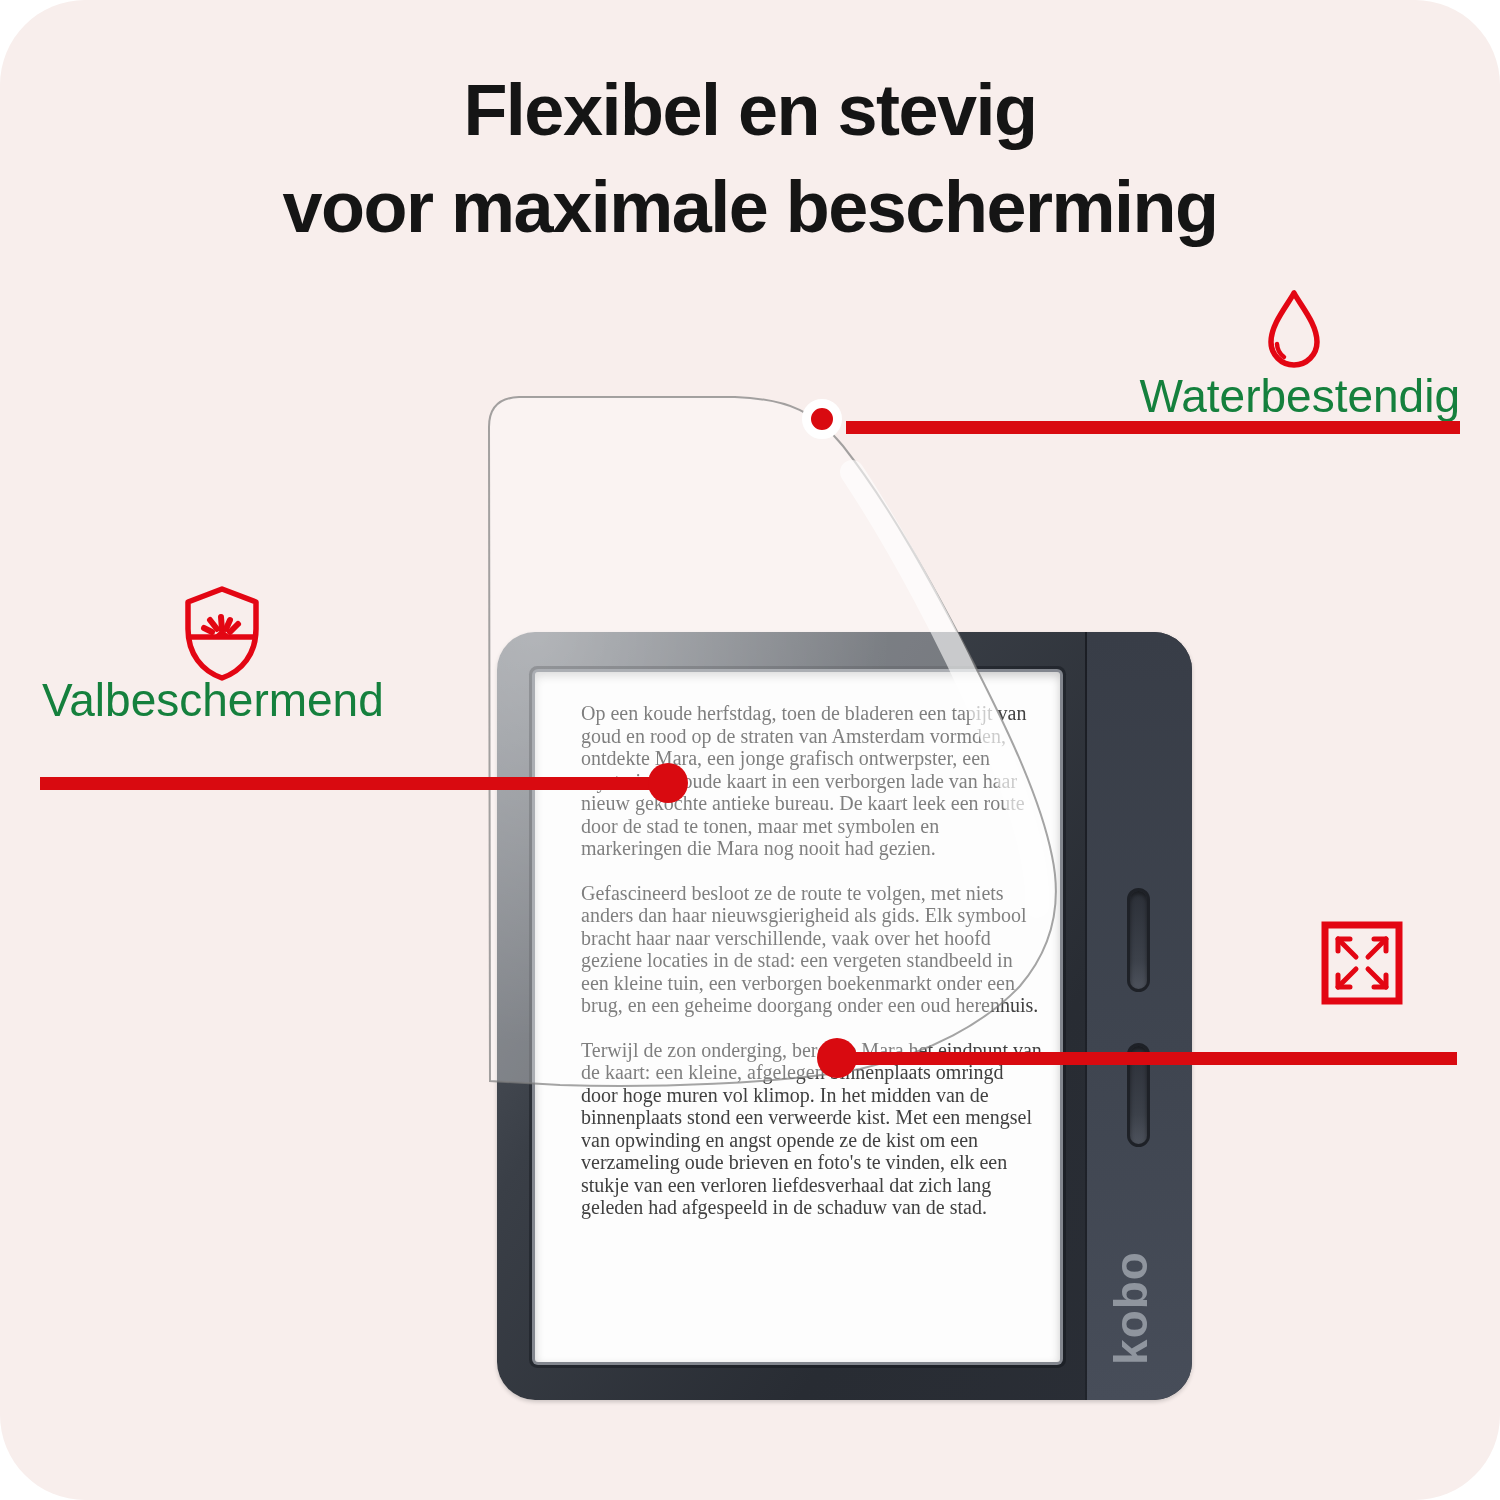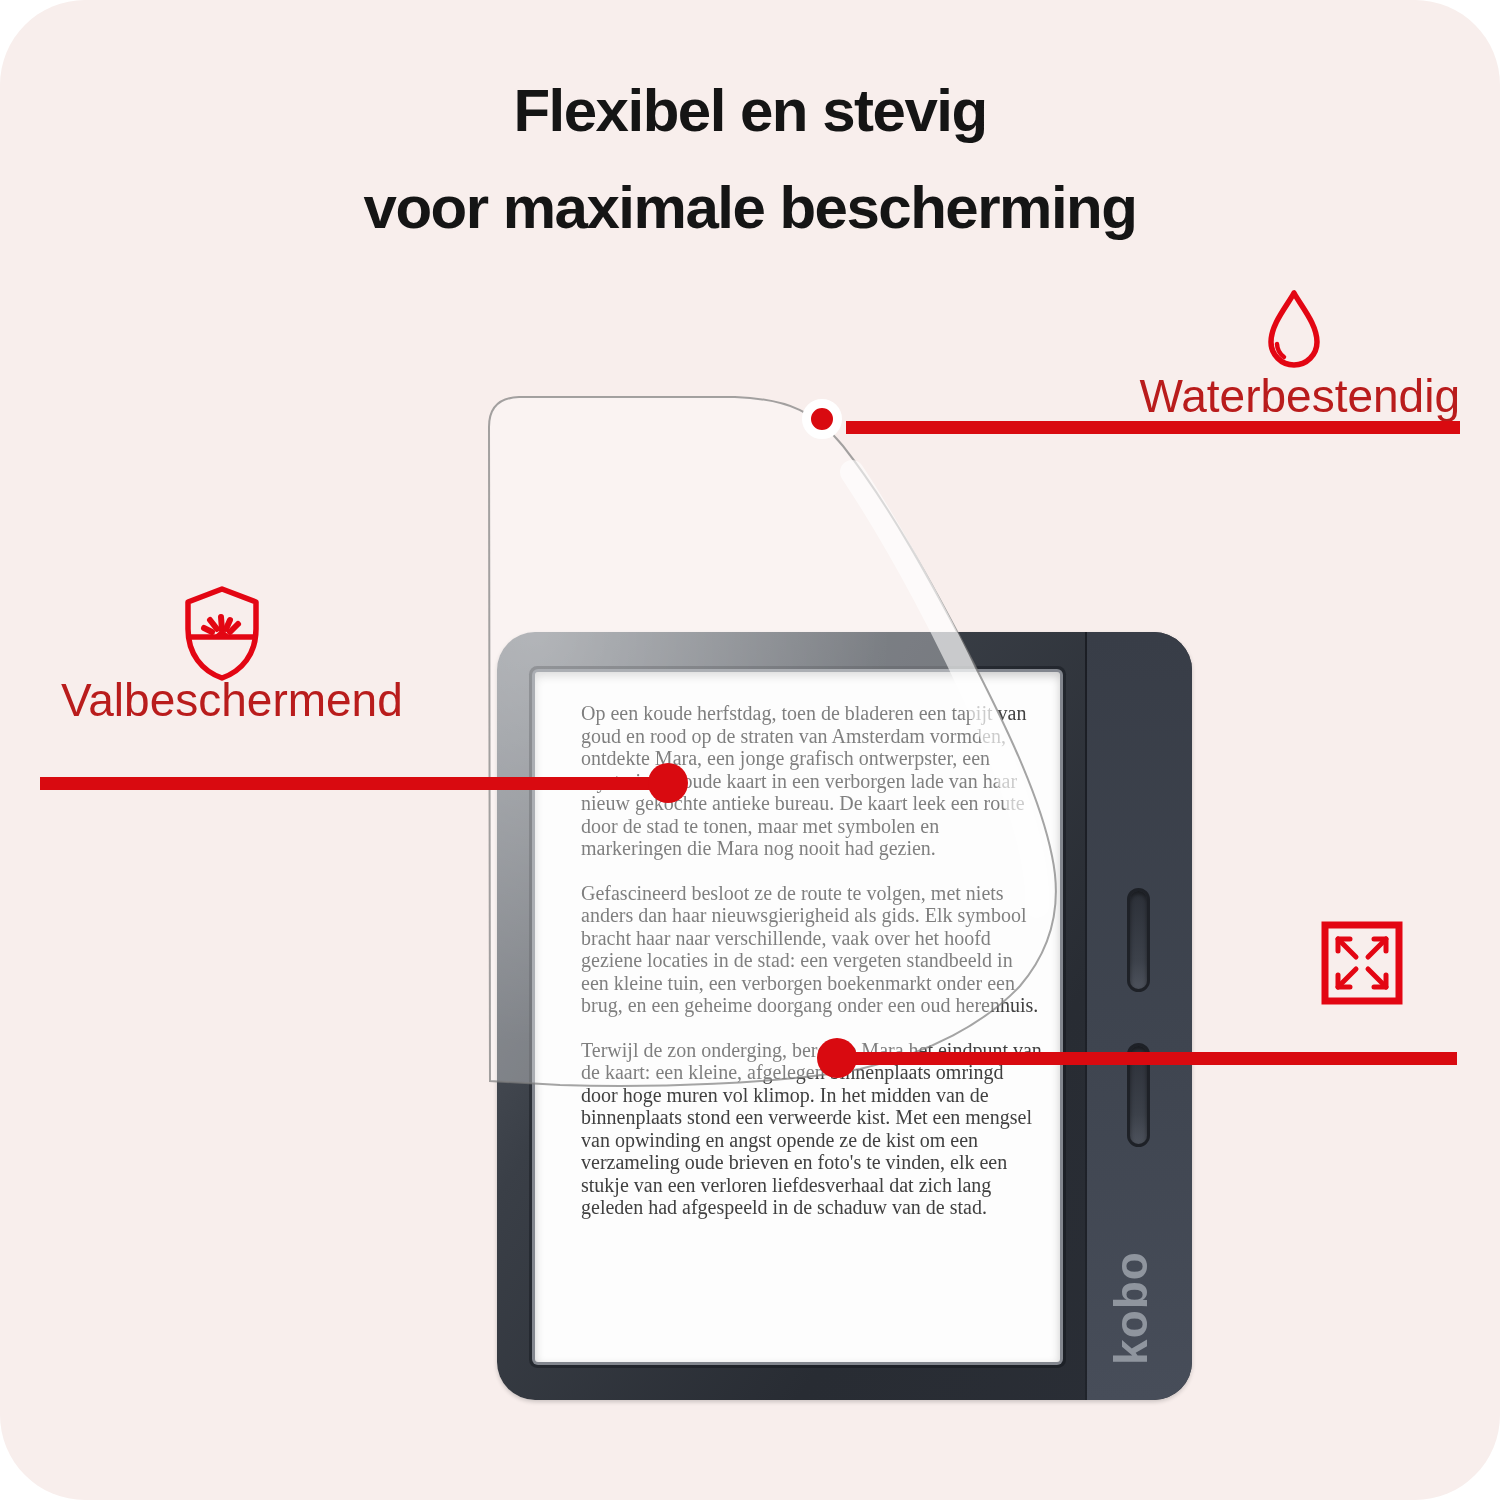--- a/index.html
+++ b/index.html
@@ -2,27 +2,27 @@
 <html><head>
 <meta charset="utf-8">
 <style>
   html,body{margin:0;padding:0;background:#ffffff;}
   .canvas{position:relative;width:1500px;height:1500px;overflow:hidden;
           font-family:"Liberation Sans",sans-serif;}
   .panel{position:absolute;inset:0;background:#f8eeec;border-radius:85px;}
 
   
   .title{position:absolute;top:62px;left:0;width:1500px;text-align:center;
-         font-size:60px;line-height:97px;font-weight:700;color:#151515;
+         font-size:72px;line-height:97px;font-weight:700;color:#151515;
          letter-spacing:-1.5px;margin:0;}
 
   
-  .label{position:absolute;color:#b91c1c;font-size:46px;line-height:52px;font-weight:400;}
+  .label{position:absolute;color:#15803d;font-size:46px;line-height:52px;font-weight:400;}
   .label-water{top:370px;right:40px;text-align:right;}
-  .label-drop1{top:674px;left:42px;margin-left:19px;}
+  .label-drop1{top:674px;left:42px;}
   .label-drop2{top:726px;left:42px;}
   .label-cover{top:1008px;left:1246px;width:230px;text-align:center;}
 
   .icon{position:absolute;}
   .icon-water{left:1261px;top:288px;}
   .icon-shield{left:180px;top:584px;}
   .icon-expand{left:1320px;top:920px;}
 
   
   .red-line{position:absolute;height:13px;background:#d90a10;z-index:30;}

